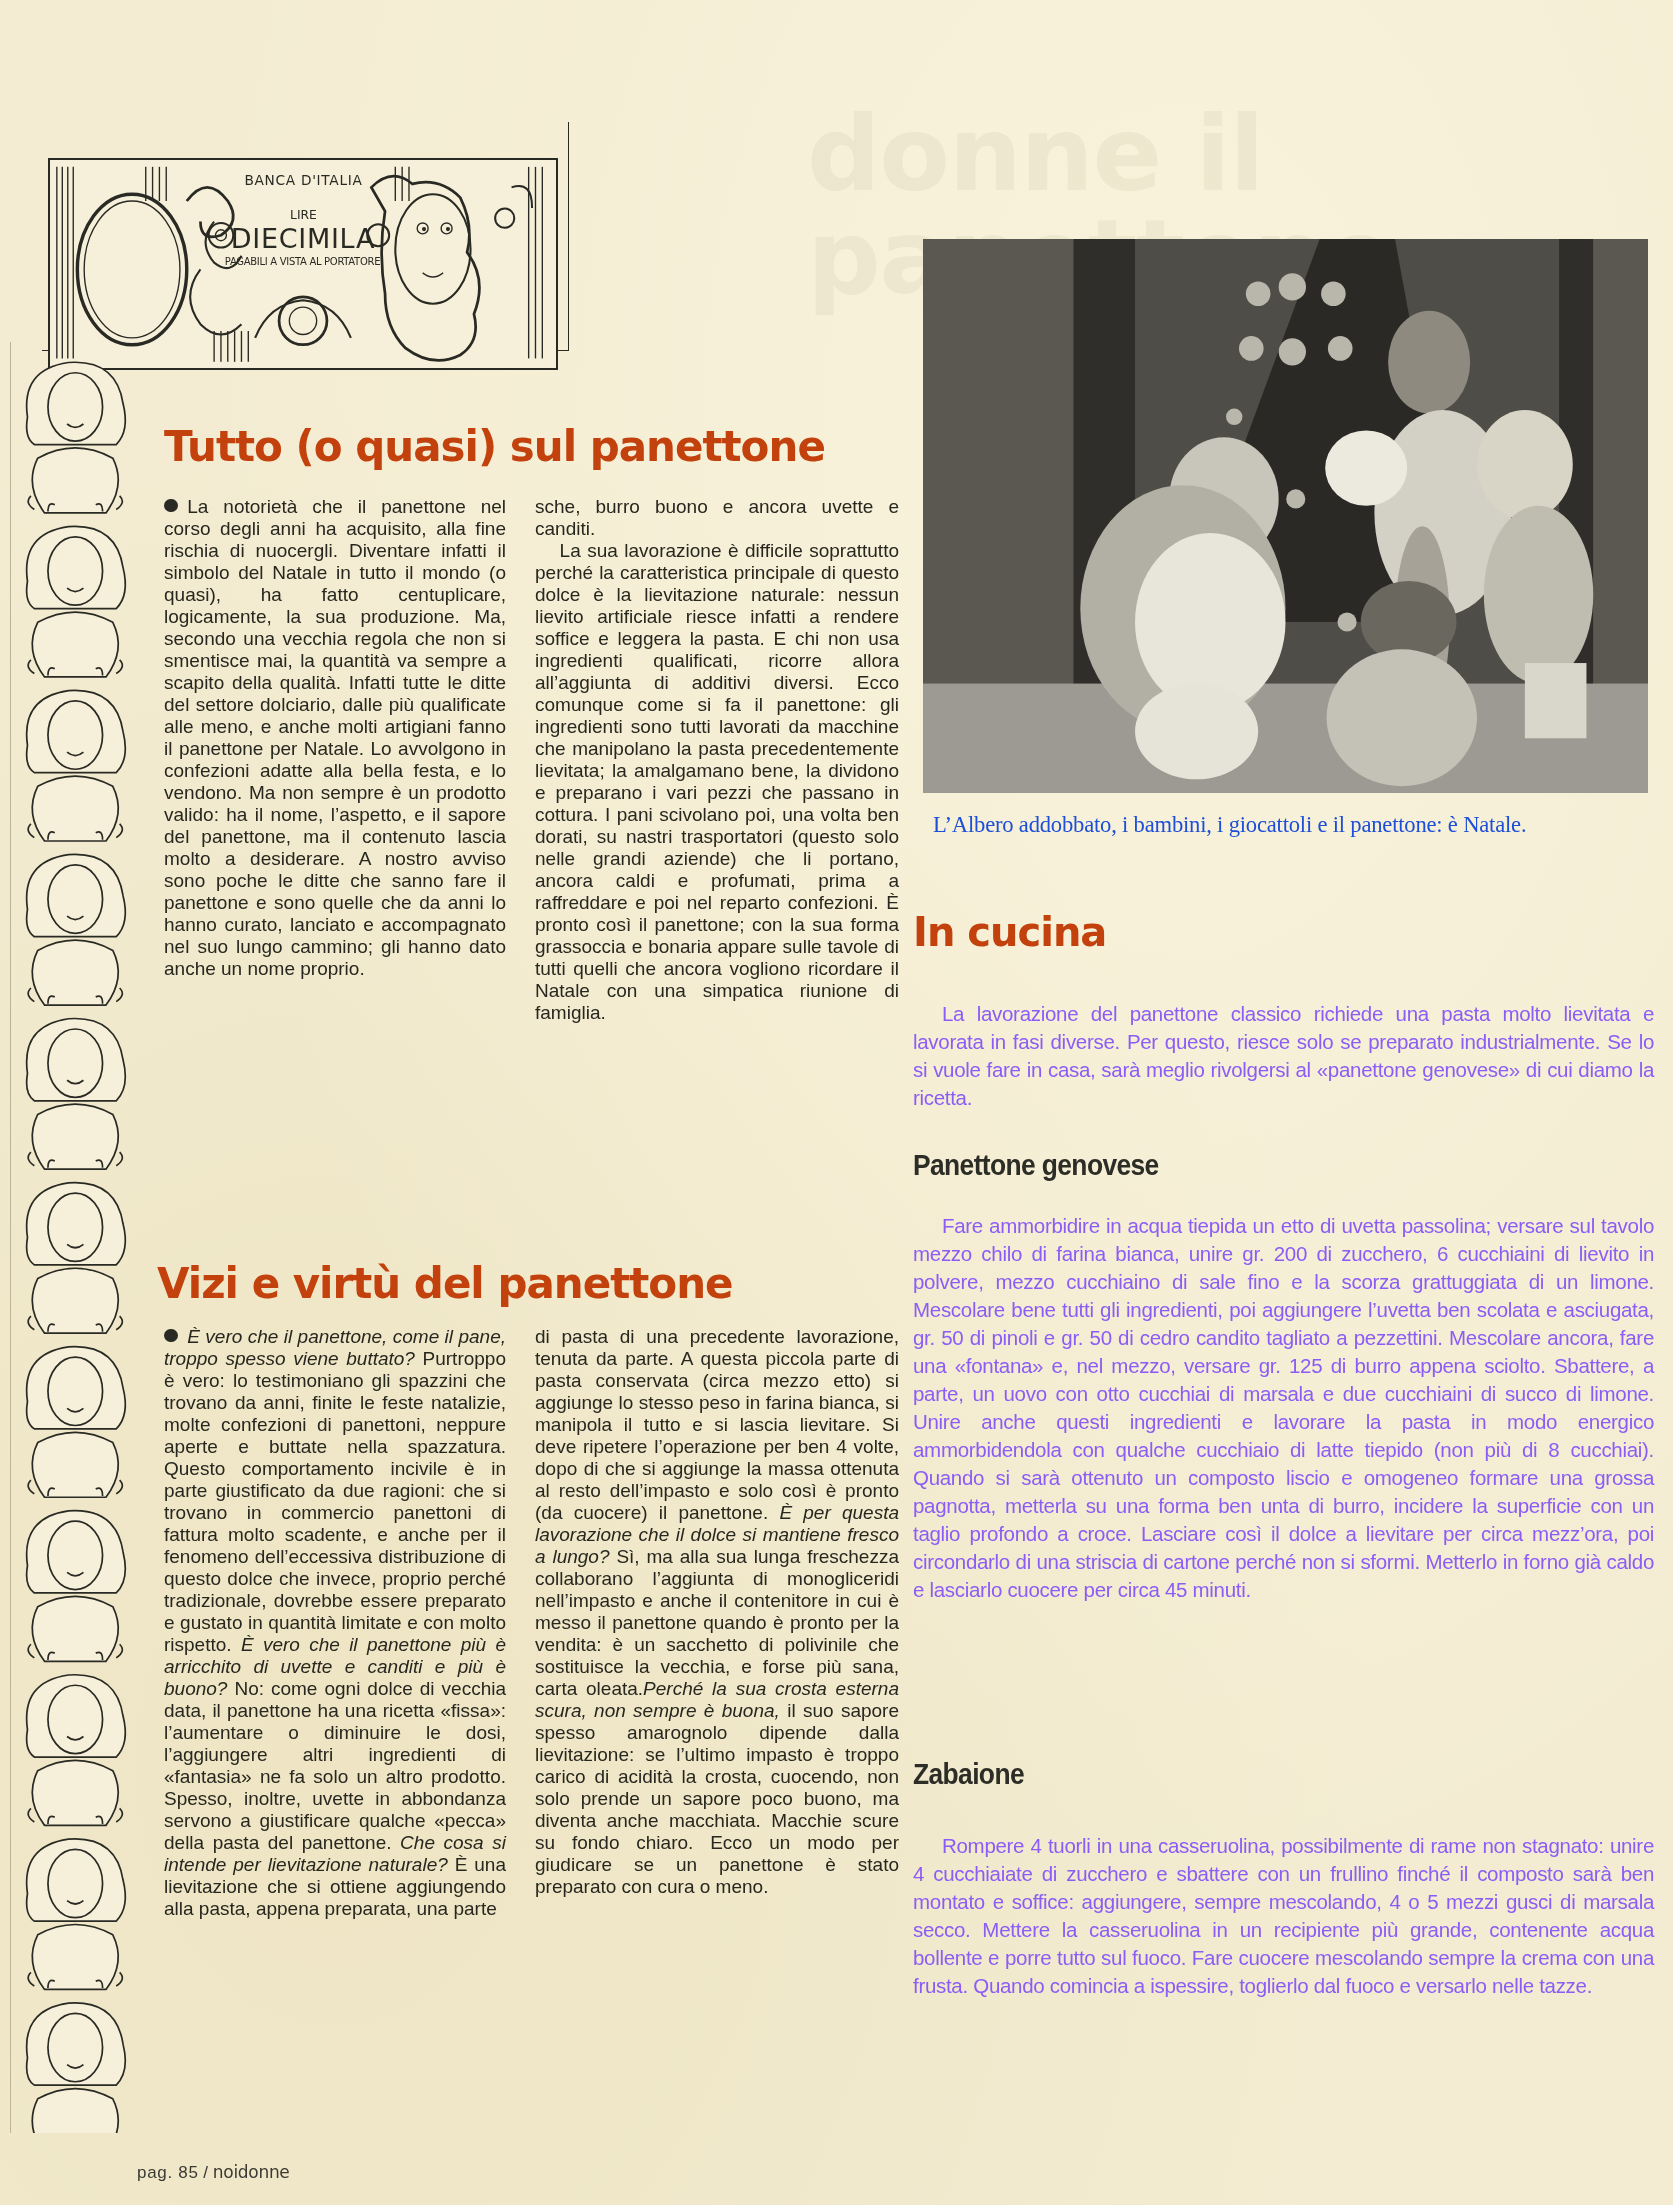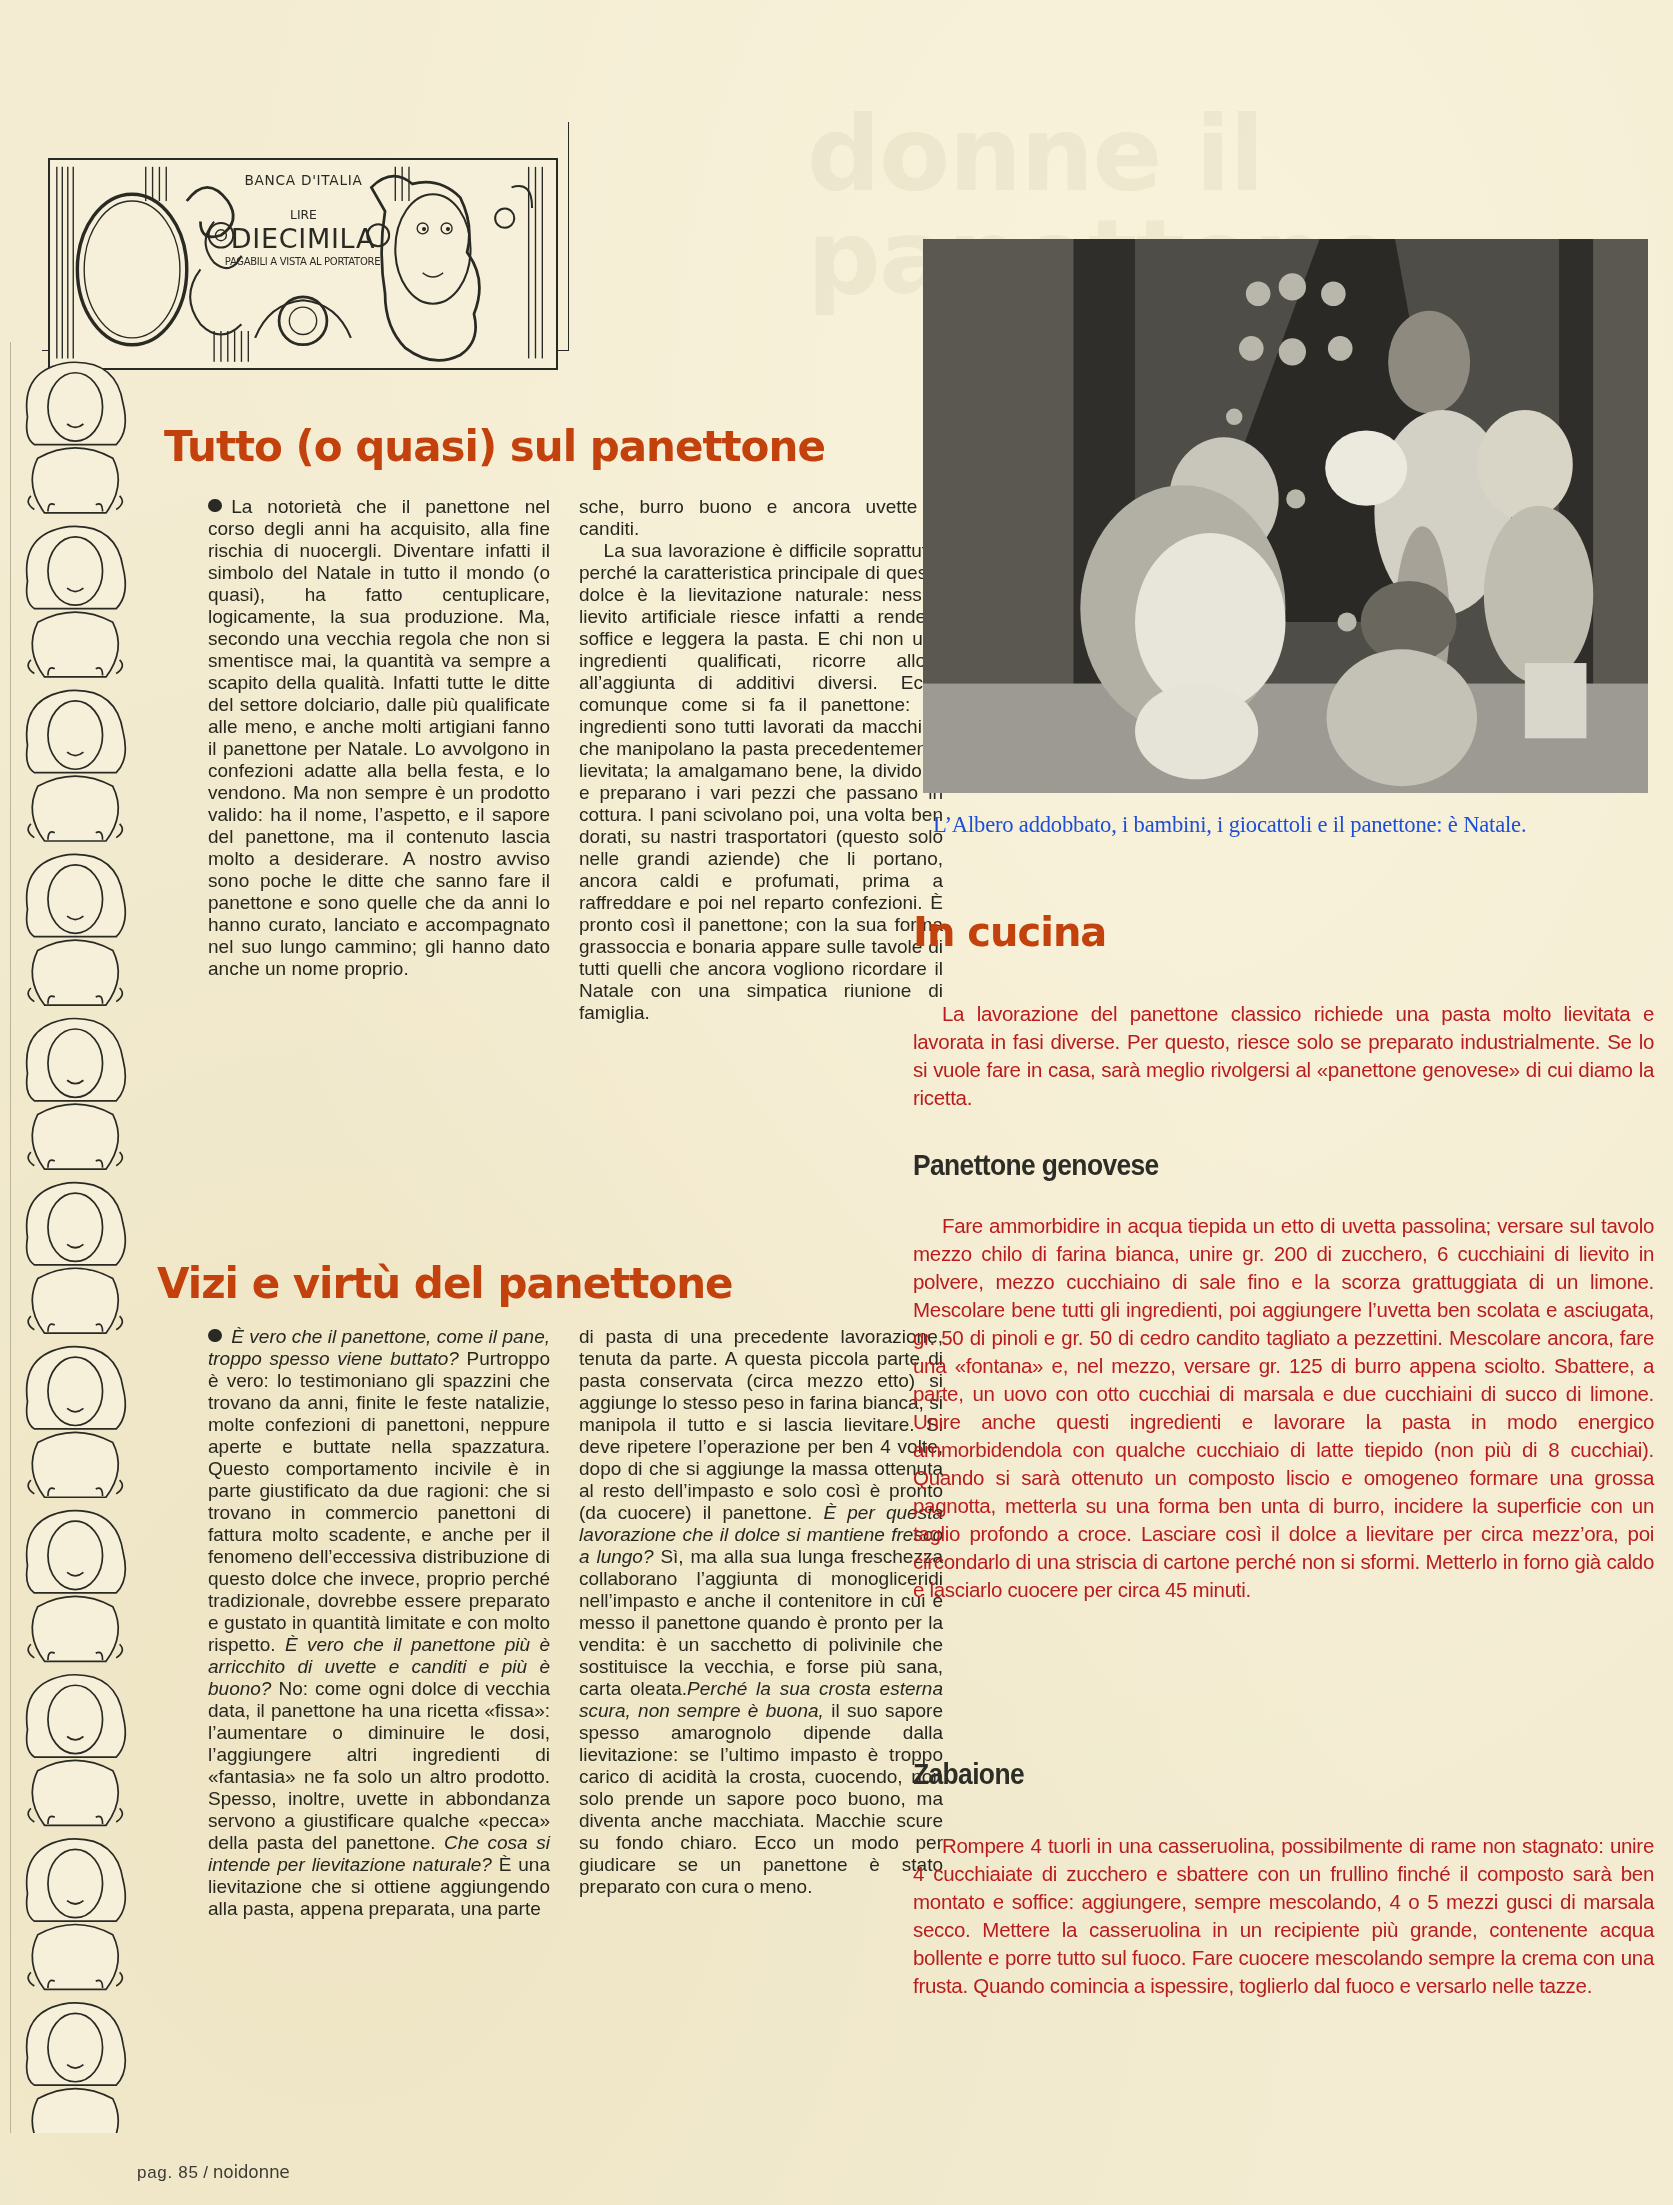--- a/index.html
+++ b/index.html
@@ -56,35 +56,35 @@
     position: absolute; font-family: "Liberation Sans", sans-serif; font-weight: bold;
     color: #2d2d28; font-size: 30px; letter-spacing: -0.7px; white-space: nowrap;
     transform: scaleX(0.88); transform-origin: left top;
   }
   .h-genovese { left: 913px; top: 1148px; }
   .h-zabaione { left: 913px; top: 1757px; }
 
   
   .col {
     position: absolute; font-size: 19px; line-height: 22px; text-align: justify;
-    color: #27271f; hyphens: manual; margin-left: 44px;
+    color: #27271f; hyphens: manual;
   }
   .col p { margin: 0; }
   .col .ind { text-indent: 24.6px; }
   .col .gap { margin-top: 22px; }
   .c1a { left: 164px; top: 496px; width: 342px; }
   .c2a { left: 535px; top: 496px; width: 364px; }
   .c1b { left: 164px; top: 1326px; width: 342px; }
   .c2b { left: 535px; top: 1326px; width: 364px; }
   .bullet { display: inline-block; width: 13.7px; height: 13.7px; border-radius: 50%; background: #2a2a24; margin-right: 9.6px; vertical-align: 0.7px; }
   em { font-style: italic; }
 
   .recipe {
     position: absolute; left: 913px; width: 741px; font-size: 20.5px; line-height: 28px;
-    text-align: justify; color: #b91c1c;
+    text-align: justify; color: #8b5cf6;
     font-family: "Liberation Sans", sans-serif;
     letter-spacing: -0.3px;
   }
   .recipe p { margin: 0; }
   .recipe .ind { text-indent: 29px; }
   .r-intro { top: 1000px; }
   .r-genovese { top: 1212px; }
   .r-zabaione { top: 1832px; }
 
   

